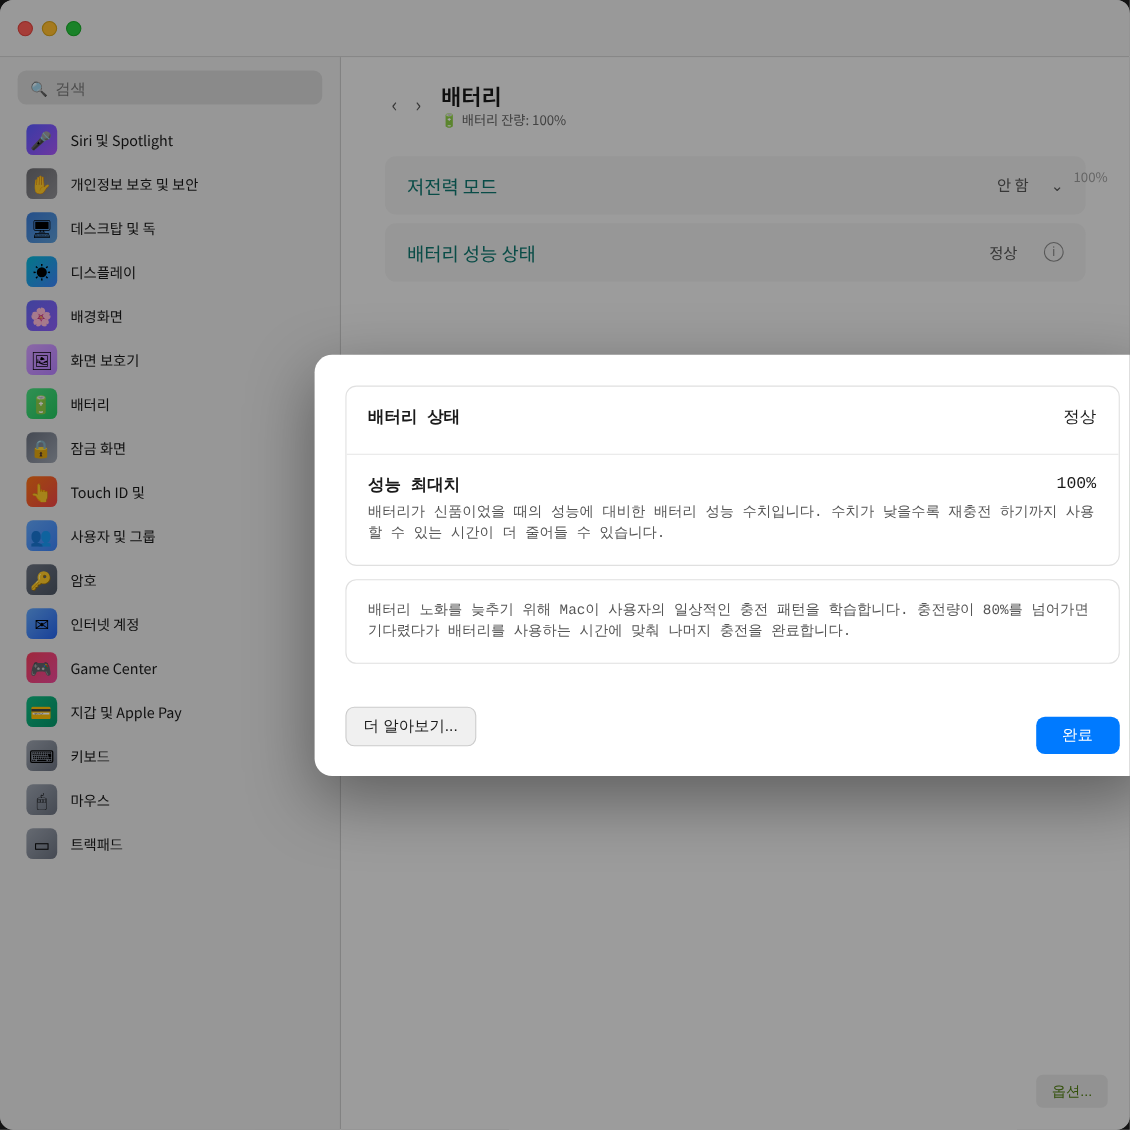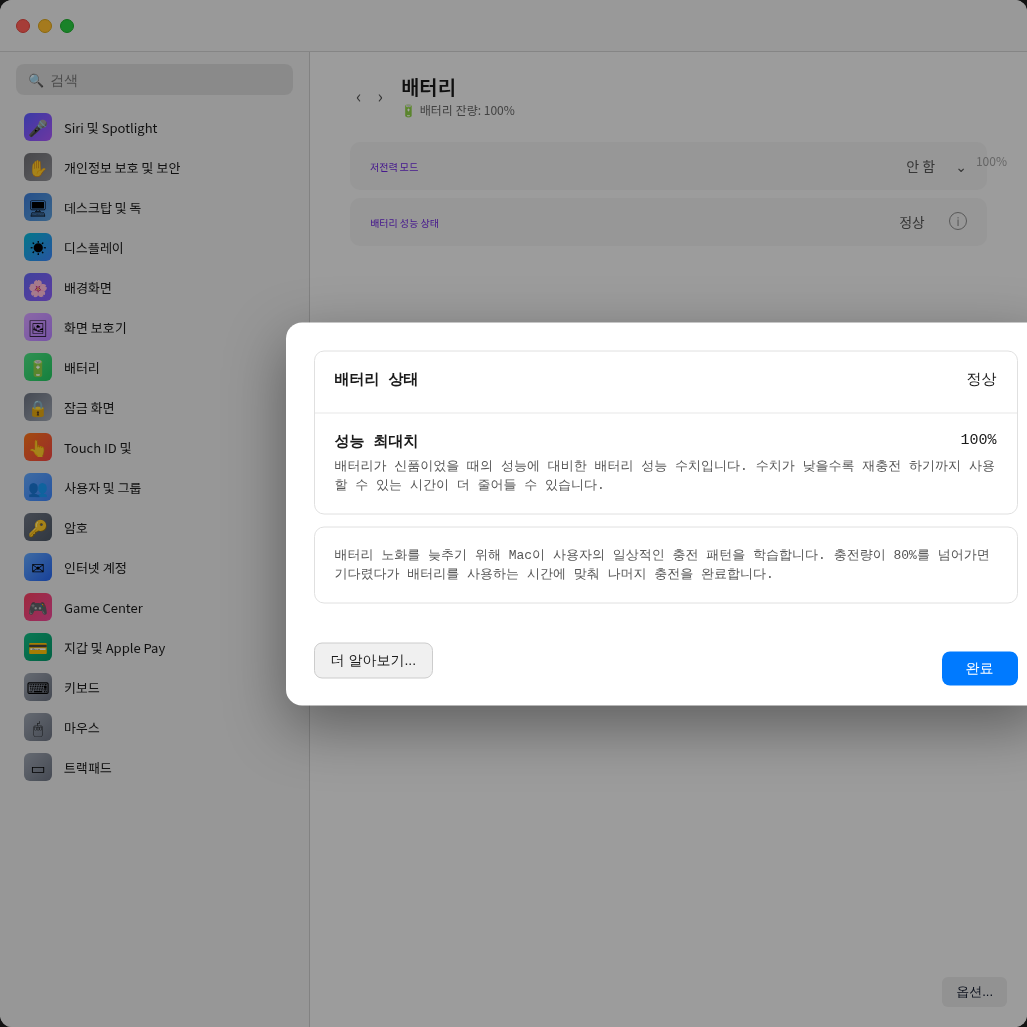--- a/index.html
+++ b/index.html
@@ -165,22 +165,22 @@
     .setting-row {
       display: flex;
       align-items: center;
       justify-content: space-between;
       padding: 14px 20px;
       background: #e8e8e8;
       border-radius: 10px;
       margin-bottom: 8px;
     }
     .setting-label {
-      font-size: 10px;
-      color: #6d28d9;
+      font-size: 17px;
+      color: #0f766e;
     }
     .setting-value {
       font-size: 14px;
       color: #555;
       display: flex;
       align-items: flex-start;
       gap: 20px;
     }
 
     
@@ -337,21 +337,21 @@
     
     .options-btn {
       position: absolute;
       bottom: 20px;
       right: 20px;
       background: #e0e0e0;
       border: none;
       border-radius: 6px;
       padding: 6px 14px;
       font-size: 13px;
-      color: #0f172a;
+      color: #4d7c0f;
       cursor: pointer;
     }
   </style>
 </head>
 <body>
 
 <div class="bg-window">
 
   <div class="title-bar">
     <div class="traffic-lights">

